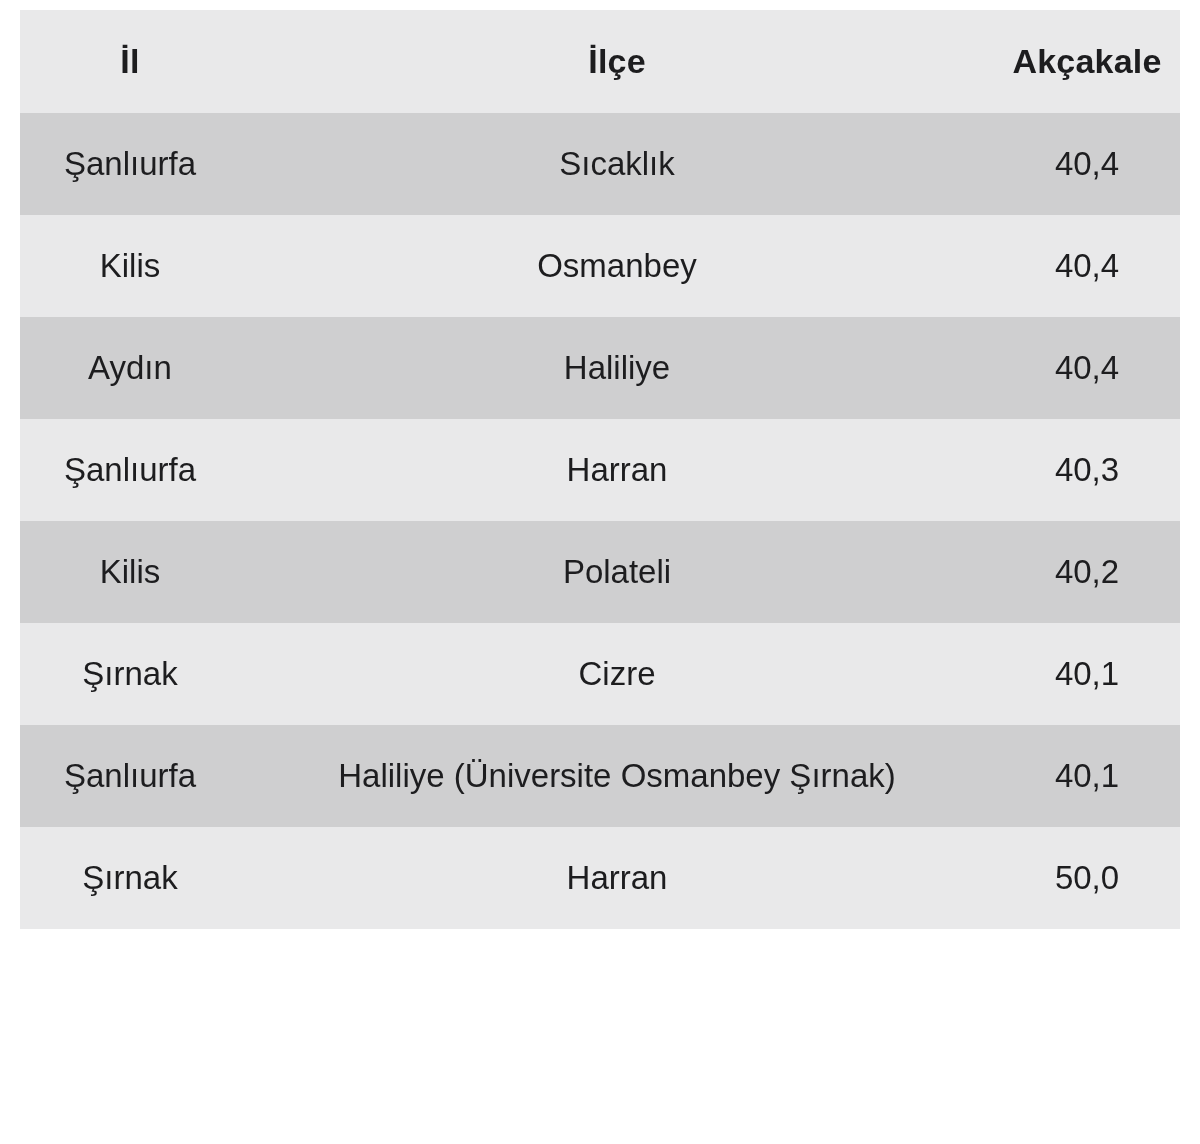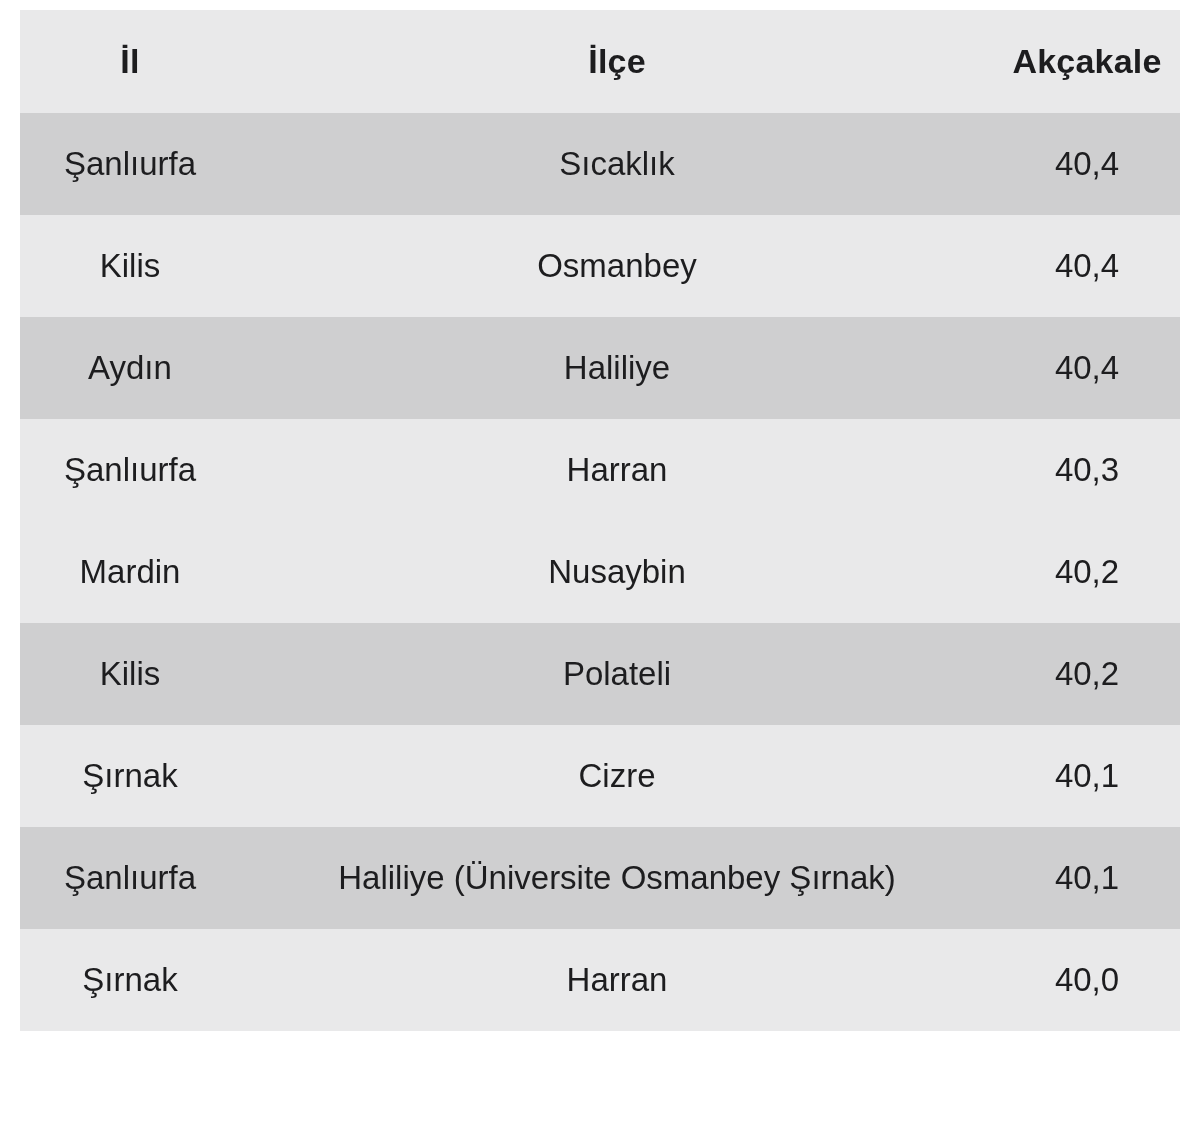--- a/index.html
+++ b/index.html
@@ -85,40 +85,35 @@
       <tr class="row-dark">
         <td>Aydın</td>
         <td>Haliliye</td>
         <td>40,4</td>
       </tr>
       <tr class="row-light">
         <td>Şanlıurfa</td>
         <td>Harran</td>
         <td>40,3</td>
       </tr>
-      <tr class="row-light">
-        <td>Mardin</td>
-        <td>Nusaybin</td>
-        <td>40,2</td>
-      </tr>
       <tr class="row-dark">
         <td>Kilis</td>
         <td>Polateli</td>
         <td>40,2</td>
       </tr>
       <tr class="row-light">
         <td>Şırnak</td>
         <td>Cizre</td>
         <td>40,1</td>
       </tr>
       <tr class="row-dark">
         <td>Şanlıurfa</td>
         <td>Haliliye (Üniversite Osmanbey Şırnak)</td>
         <td>40,1</td>
       </tr>
       <tr class="row-light">
         <td>Şırnak</td>
         <td>Harran</td>
-        <td>40,0</td>
+        <td>50,0</td>
       </tr>
     </tbody>
   </table>
 </div>
 
 </body></html>

